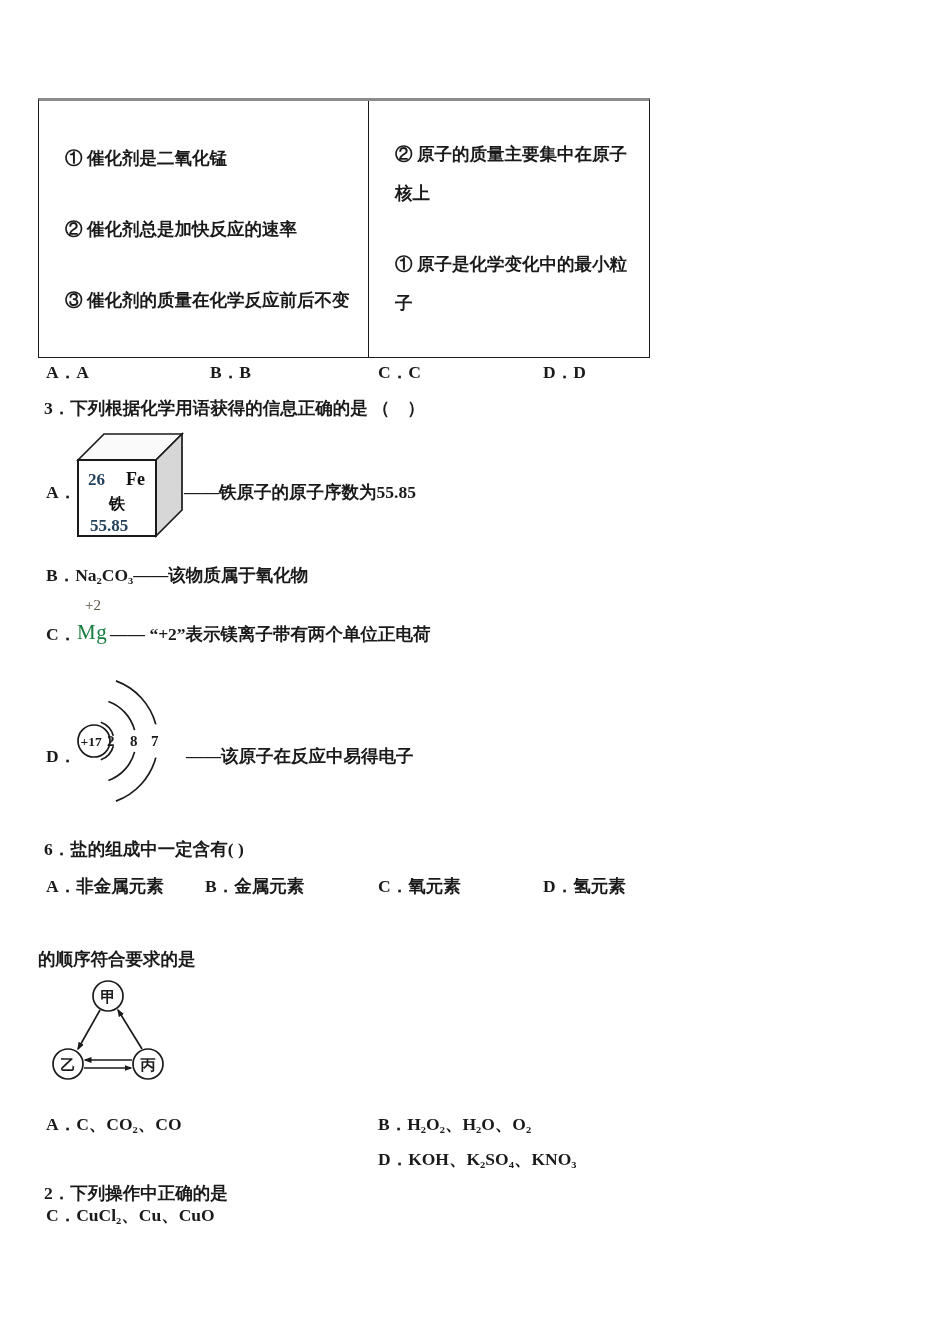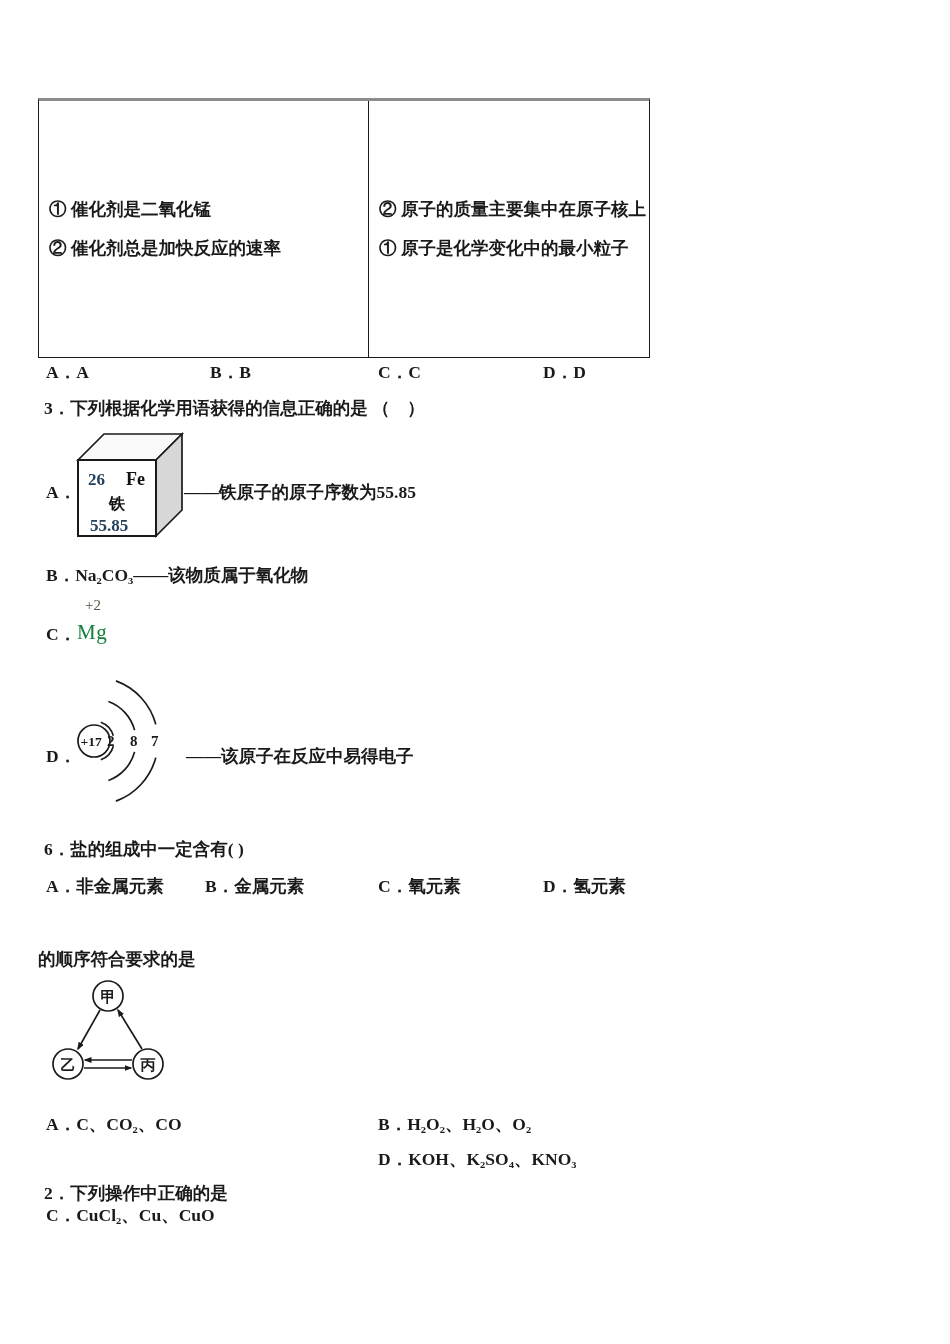--- a/index.html
+++ b/index.html
@@ -17,21 +17,21 @@
     display:flex; box-sizing:border-box;
     border:1.6px solid #1a1a1a; border-top:3px solid #8c8c8c;
     background:#ffffff;
   }
   .qcell {
     box-sizing:border-box; display:flex; flex-direction:column; justify-content:center;
     padding-left:10px;
   }
   .qcell.left  { width:330px; border-right:1.4px solid #1a1a1a; }
   .qcell.right { flex:1; }
-  .qcell p { margin:0; line-height:39px; font-size:17.5px; }
+  .qcell p { margin:16px; line-height:39px; font-size:17.5px; }
 
   svg { position:absolute; overflow:visible; }
   .diag-stroke { stroke:#1a1a1a; stroke-width:1.7; fill:none; }
   .ebox-num  { fill:#24425e; font-size:17px; font-weight:700; }
   .ebox-sym  { fill:#111111; font-size:18px; font-weight:700; }
   .ebox-name { fill:#111111; font-size:16px; font-weight:700; }
   .atom-num  { fill:#1a1a1a; font-size:15px; font-weight:700; }
   .circ-label{ fill:#1a1a1a; font-size:15px; font-weight:700; }
 
   .ion-sym    { font-size:21px; font-weight:400; color:#15803d; letter-spacing:0.5px; }
@@ -39,20 +39,21 @@
 </style>
 </head>
 <body>
 
 <div id="page">
 
   <div class="qtable">
     <div class="qcell left">
       <p>① 催化剂是二氧化锰</p>
       <p>② 催化剂总是加快反应的速率</p>
+      <p>③ 催化剂的质量在化学反应前后不变</p>
     </div>
     <div class="qcell right">
       <p>② 原子的质量主要集中在原子核上</p>
       <p>① 原子是化学变化中的最小粒子</p>
     </div>
   </div>
 
   <span class="t cn" style="left:46px;top:362px">A．A</span>
   <span class="t cn" style="left:210px;top:362px">B．B</span>
   <span class="t cn" style="left:378px;top:362px">C．C</span>
@@ -70,20 +71,21 @@
     <text class="ebox-name" x="33" y="77">铁</text>
     <text class="ebox-num" x="14" y="99">55.85</text>
   </svg>
   <span class="t cn" style="left:184px;top:482px">——铁原子的原子序数为55.85</span>
 
   <span class="t cn" style="left:46px;top:565px">B．Na₂CO₃——该物质属于氧化物</span>
 
   <span class="t ion-charge" style="left:85px;top:597px">+2</span>
   <span class="t cn" style="left:46px;top:624px">C．</span>
   <span class="t ion-sym" style="left:77px;top:620px">Mg</span>
+  <span class="t cn" style="left:110px;top:624px">—— “+2”表示镁离子带有两个单位正电荷</span>
 
   <span class="t cn" style="left:46px;top:746px">D．</span>
   <svg style="left:72px;top:676px" width="116" height="132" viewBox="0 0 116 132">
     <circle class="diag-stroke" cx="22" cy="65" r="16"></circle>
     <text class="atom-num" x="8.5" y="70" style="font-size:13.5px">+17</text>
 
     <path class="diag-stroke" d="M 28.8 46.2 A 20 20 0 0 1 41.3 59.8"></path>
     <path class="diag-stroke" d="M 41.3 70.2 A 20 20 0 0 1 28.8 83.8"></path>
     <text class="atom-num" x="35" y="70">2</text>
 

